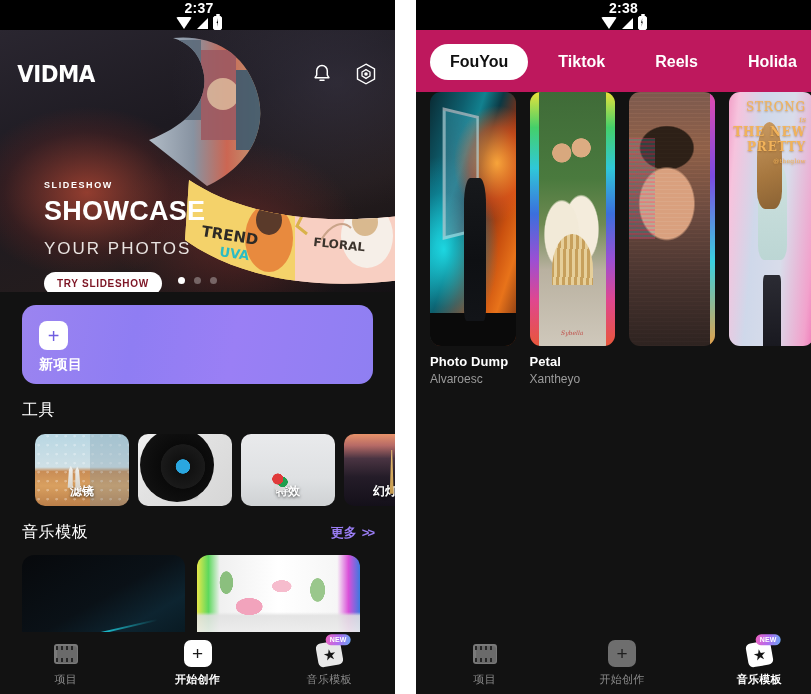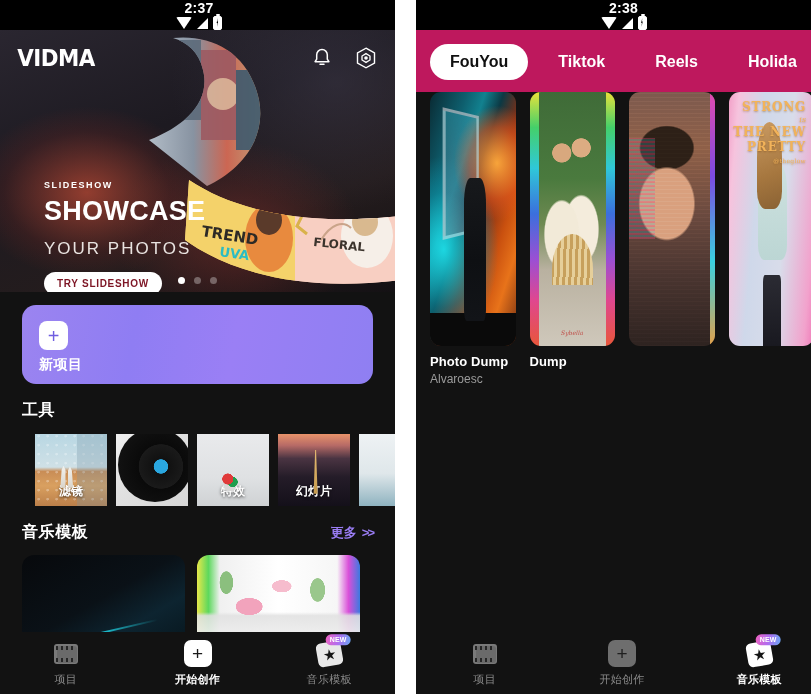--- a/index.html
+++ b/index.html
@@ -86,21 +86,21 @@
     height: 262px;
     overflow: hidden;
     background:
       radial-gradient(ellipse 150px 110px at 22% 62%, rgba(196,76,54,.70) 0%, rgba(120,40,34,.25) 55%, rgba(0,0,0,0) 78%),
       radial-gradient(ellipse 170px 130px at 60% 78%, rgba(150,48,44,.45) 0%, rgba(0,0,0,0) 72%),
       radial-gradient(ellipse 220px 170px at 85% 20%, rgba(60,56,72,.55) 0%, rgba(0,0,0,0) 75%),
       linear-gradient(160deg, #2a2630 0%, #1d1a21 38%, #241c1d 70%, #141114 100%);
   }
   .hero-topbar {
     position: absolute;
-    top: 0; left: 0; right: 0;
+    top: 16px; left: 0; right: 0;
     height: 56px;
     display: flex;
     align-items: center;
     justify-content: space-between;
     padding: 0 16px 0 18px;
     z-index: 15;
   }
   .logo {
     color: #ffffff;
     font-size: 21px;
@@ -205,43 +205,43 @@
   .section-head {
     display: flex;
     align-items: center;
     justify-content: space-between;
     padding: 0 22px;
     margin-top: 16px;
   }
   .section-title {
     color: #ffffff;
     font-size: 16px;
-    font-weight: bold;
+    font-weight: normal;
     letter-spacing: .6px;
   }
   .more-link {
     display: flex; align-items: center; gap: 5px;
     color: #9a7df4;
     font-size: 13px;
     font-weight: bold;
     cursor: pointer;
     text-align: right;
   }
   .more-chev { color: #9a7df4; font-size: 13px; font-weight: bold; letter-spacing: -2px; }
 
   .tools-row {
     display: flex;
     gap: 9px;
     padding: 13px 0 0 35px;
     overflow: hidden;
   }
   .tool {
     position: relative;
-    width: 72px; height: 72px;
-    border-radius: 0;
+    width: 94px; height: 72px;
+    border-radius: 10px;
     overflow: hidden;
     flex: 0 0 auto;
     cursor: pointer;
   }
   .tool-label {
     position: absolute;
     bottom: 6px; left: 0; right: 0;
     text-align: center;
     color: #ffffff;
     font-size: 12px;
@@ -580,21 +580,21 @@
   .strong-text {
     position: absolute;
     top: 8px; right: 8px;
     text-align: right;
     color: #f2b35a;
     font-family: "DejaVu Serif", serif;
     z-index: 6;
     line-height: 1.25;
     text-shadow: 0 1px 2px rgba(120,70,20,.45);
   }
-  .st-1 { font-size: 12px; font-weight: bold; letter-spacing: .8px; }
+  .st-1 { font-size: 12px; font-weight: normal; letter-spacing: .8px; }
   .st-2 { font-size: 8px; font-style: italic; }
   .st-3 { font-size: 12px; font-weight: bold; letter-spacing: .8px; }
   .st-4 { font-size: 12px; font-weight: bold; letter-spacing: .8px; }
   .st-5 { font-size: 6px; letter-spacing: .3px; margin-top:2px; }
 
   .grid-fade {
     position:absolute; left:0; right:0; bottom:62px; height:14px;
     background: linear-gradient(180deg, rgba(18,18,18,0), #121212);
     z-index: 50;
   }
@@ -792,21 +792,22 @@
         </div>
         <div class="card-title">Photo Dump</div>
         <div class="card-author">Alvaroesc</div>
       </div>
 
       <div class="card">
         <div class="card-img img-dancers">
           <div class="img-dancers-inner"></div>
           <div class="dancer-watermark">Sybella</div>
         </div>
-        <div class="card-title">Dump</div>
+        <div class="card-title">Petal</div>
+        <div class="card-author">Xantheyo</div>
       </div>
 
       <div class="card">
         <div class="card-img img-glitch">
           <div class="glitch-edge"></div>
         </div>
       </div>
 
       <div class="card">
         <div class="card-img img-strong">

